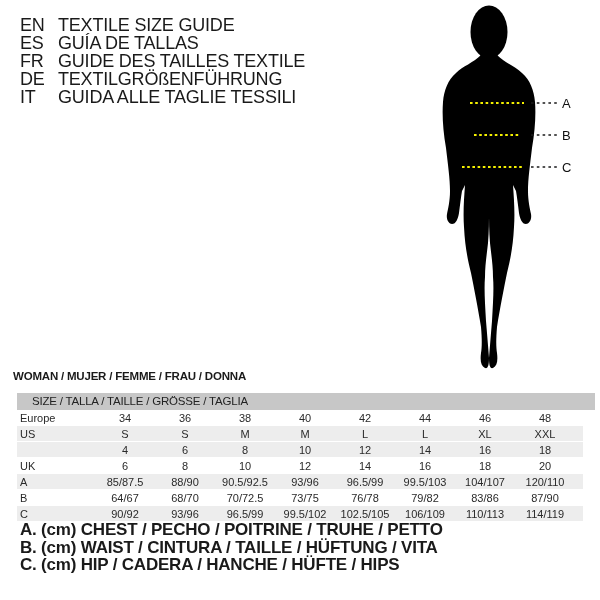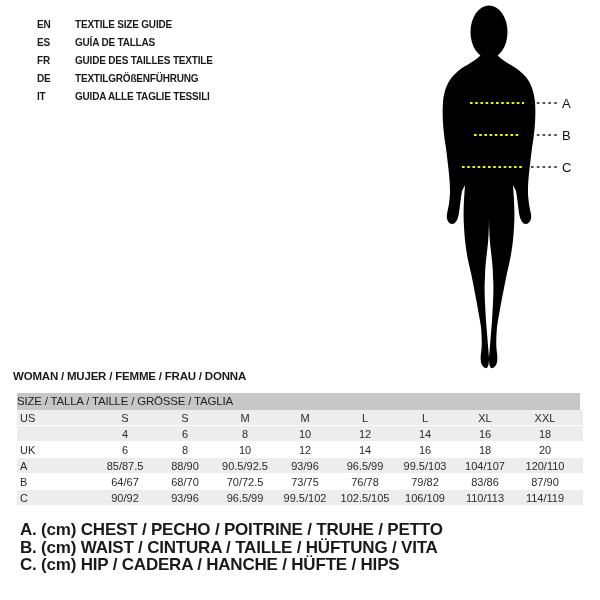--- a/index.html
+++ b/index.html
@@ -1,33 +1,33 @@
 <!DOCTYPE html>
 <html><head>
 <meta charset="utf-8">
 <style>
   html,body{margin:0;padding:0;}
   body{
     width:600px;height:600px;position:relative;background:#ffffff;
     font-family:"Liberation Sans", sans-serif;color:#1a1a1a;overflow:hidden;
   }
   
-  .titles{position:absolute;left:20px;top:16px;font-weight:bold;font-size:10px;
-          line-height:18px;letter-spacing:-0.2px;margin-left:17px;}
+  .titles{position:absolute;left:20px;top:16px;font-weight:normal;font-size:18px;
+          line-height:18px;letter-spacing:-0.2px;}
   .title-row{white-space:nowrap;}
   .lang-code{display:inline-block;width:38px;}
   
   .figure-wrap{position:absolute;left:425px;top:3px;width:150px;height:368px;}
   
   .section-heading{position:absolute;left:13px;top:370px;font-weight:bold;
                    font-size:11.5px;letter-spacing:-0.2px;white-space:nowrap;}
   
   .table-header{position:absolute;left:17px;top:393px;width:563px;height:17px;
                 background:#c7c7c7;font-size:11.5px;line-height:17px;
-                padding-left:0;letter-spacing:-0.2px;color:#222;}
+                padding-left:15px;letter-spacing:-0.2px;color:#222;}
   .size-table{position:absolute;left:17px;top:410px;width:566px;
               border-collapse:collapse;table-layout:fixed;font-size:11px;color:#2a2a2a;}
   .size-table td{height:15px;padding:0;text-align:center;vertical-align:middle;}
   .size-table tr + tr td{border-top:1px solid #ffffff;}
   .size-table td.lbl{text-align:left;padding-left:3px;}
   .size-table tr.shaded{background:#ededed;border-radius:6px;}
   
   .legend{position:absolute;left:20px;top:521px;font-weight:bold;font-size:17px;
           line-height:17.5px;letter-spacing:-0.2px;}
   .legend div{white-space:nowrap;}
@@ -126,20 +126,32 @@
       <col style="width:60px">
       <col style="width:60px">
       <col style="width:60px">
     <col style="width:60px">
       <col style="width:60px">
       <col style="width:60px">
       <col style="width:60px">
     <col style="width:8px">
   </colgroup>
   <tbody>
+      <tr>
+        <td class="lbl">Europe</td>
+        <td>34</td>
+        <td>36</td>
+        <td>38</td>
+        <td>40</td>
+        <td>42</td>
+        <td>44</td>
+        <td>46</td>
+        <td>48</td>
+        <td></td>
+      </tr>
       <tr class="shaded">
         <td class="lbl">US</td>
         <td>S</td>
         <td>S</td>
         <td>M</td>
         <td>M</td>
         <td>L</td>
         <td>L</td>
         <td>XL</td>
         <td>XXL</td>

